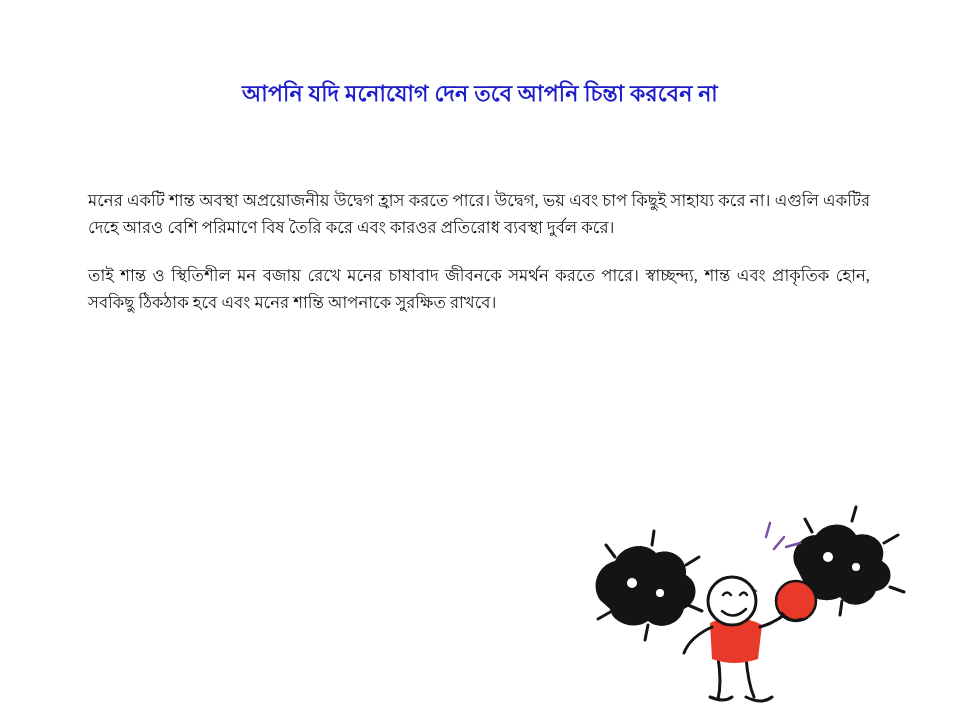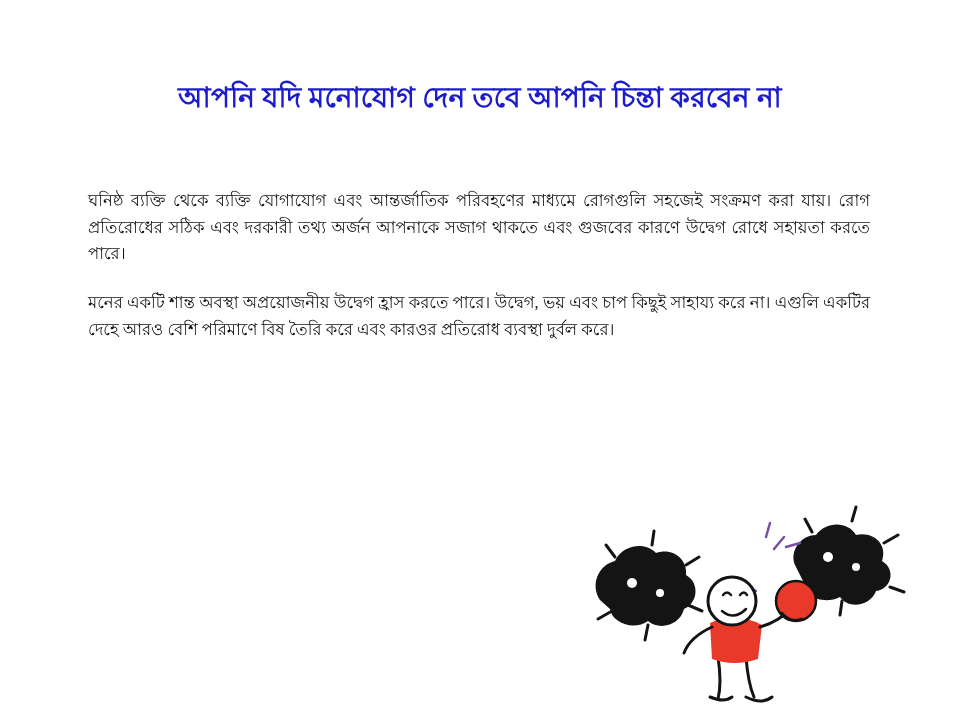--- a/index.html
+++ b/index.html
@@ -21,21 +21,21 @@
     box-sizing: border-box;
   }
   .title-block {
     position: absolute;
     top: 78px;
     left: 60px;
     width: 840px;
     text-align: center;
     color: #1c1ccd;
     font-weight: bold;
-    font-size: 28px;
+    font-size: 22px;
     line-height: 1.45;
     letter-spacing: 0.2px;
   }
   .title-line {
     display: block;
   }
   .body-block {
     position: absolute;
     top: 188px;
     left: 88px;
@@ -63,22 +63,22 @@
 </head>
 <body>
 
 <div class="slide">
 
   <div class="title-block">
     <span class="title-line">আপনি যদি মনোযোগ দেন তবে আপনি চিন্তা করবেন না</span>
   </div>
 
   <div class="body-block">
-    <p class="para">ঘনিষ্ঠ ব্যক্তি থেকে ব্যক্তি যোগাযোগ এবং আন্তর্জাতিক পরিবহণের মাধ্যমে রোগগুলি সহজেই সংক্রমণ করা যায়। রোগ প্রতিরোধের সঠিক এবং দরকারী তথ্য অর্জন আপনাকে সজাগ থাকতে এবং গুজবের কারণে উদ্বেগ রোধে সহায়তা করতে পারে।</p>
     <p class="para">মনের একটি শান্ত অবস্থা অপ্রয়োজনীয় উদ্বেগ হ্রাস করতে পারে। উদ্বেগ, ভয় এবং চাপ কিছুই সাহায্য করে না। এগুলি একটির দেহে আরও বেশি পরিমাণে বিষ তৈরি করে এবং কারওর প্রতিরোধ ব্যবস্থা দুর্বল করে।</p>
+    <p class="para">তাই শান্ত ও স্থিতিশীল মন বজায় রেখে মনের চাষাবাদ জীবনকে সমর্থন করতে পারে। স্বাচ্ছন্দ্য, শান্ত এবং প্রাকৃতিক হোন, সবকিছু ঠিকঠাক হবে এবং মনের শান্তি আপনাকে সুরক্ষিত রাখবে।</p>
   </div>
 
   <div class="art">
     <svg width="360" height="200" viewBox="0 0 360 200" xmlns="http://www.w3.org/2000/svg" aria-hidden="true">
 
       <g>
         <path d="M40 95 C30 80 38 60 55 56 C62 40 85 36 96 48 C112 42 128 54 126 70 C140 78 138 98 124 104 C120 120 100 126 88 116 C74 126 52 118 50 104 Z" fill="#141414"></path>
         <path d="M55 52 l-9 -12 M92 40 l2 -14 M126 60 l13 -8 M128 100 l14 6 M88 120 l-3 15 M52 106 l-14 8" stroke="#141414" stroke-width="3" stroke-linecap="round" fill="none"></path>
         <circle cx="72" cy="78" r="5" fill="#ffffff"></circle>
         <circle cx="100" cy="88" r="4" fill="#ffffff"></circle>

